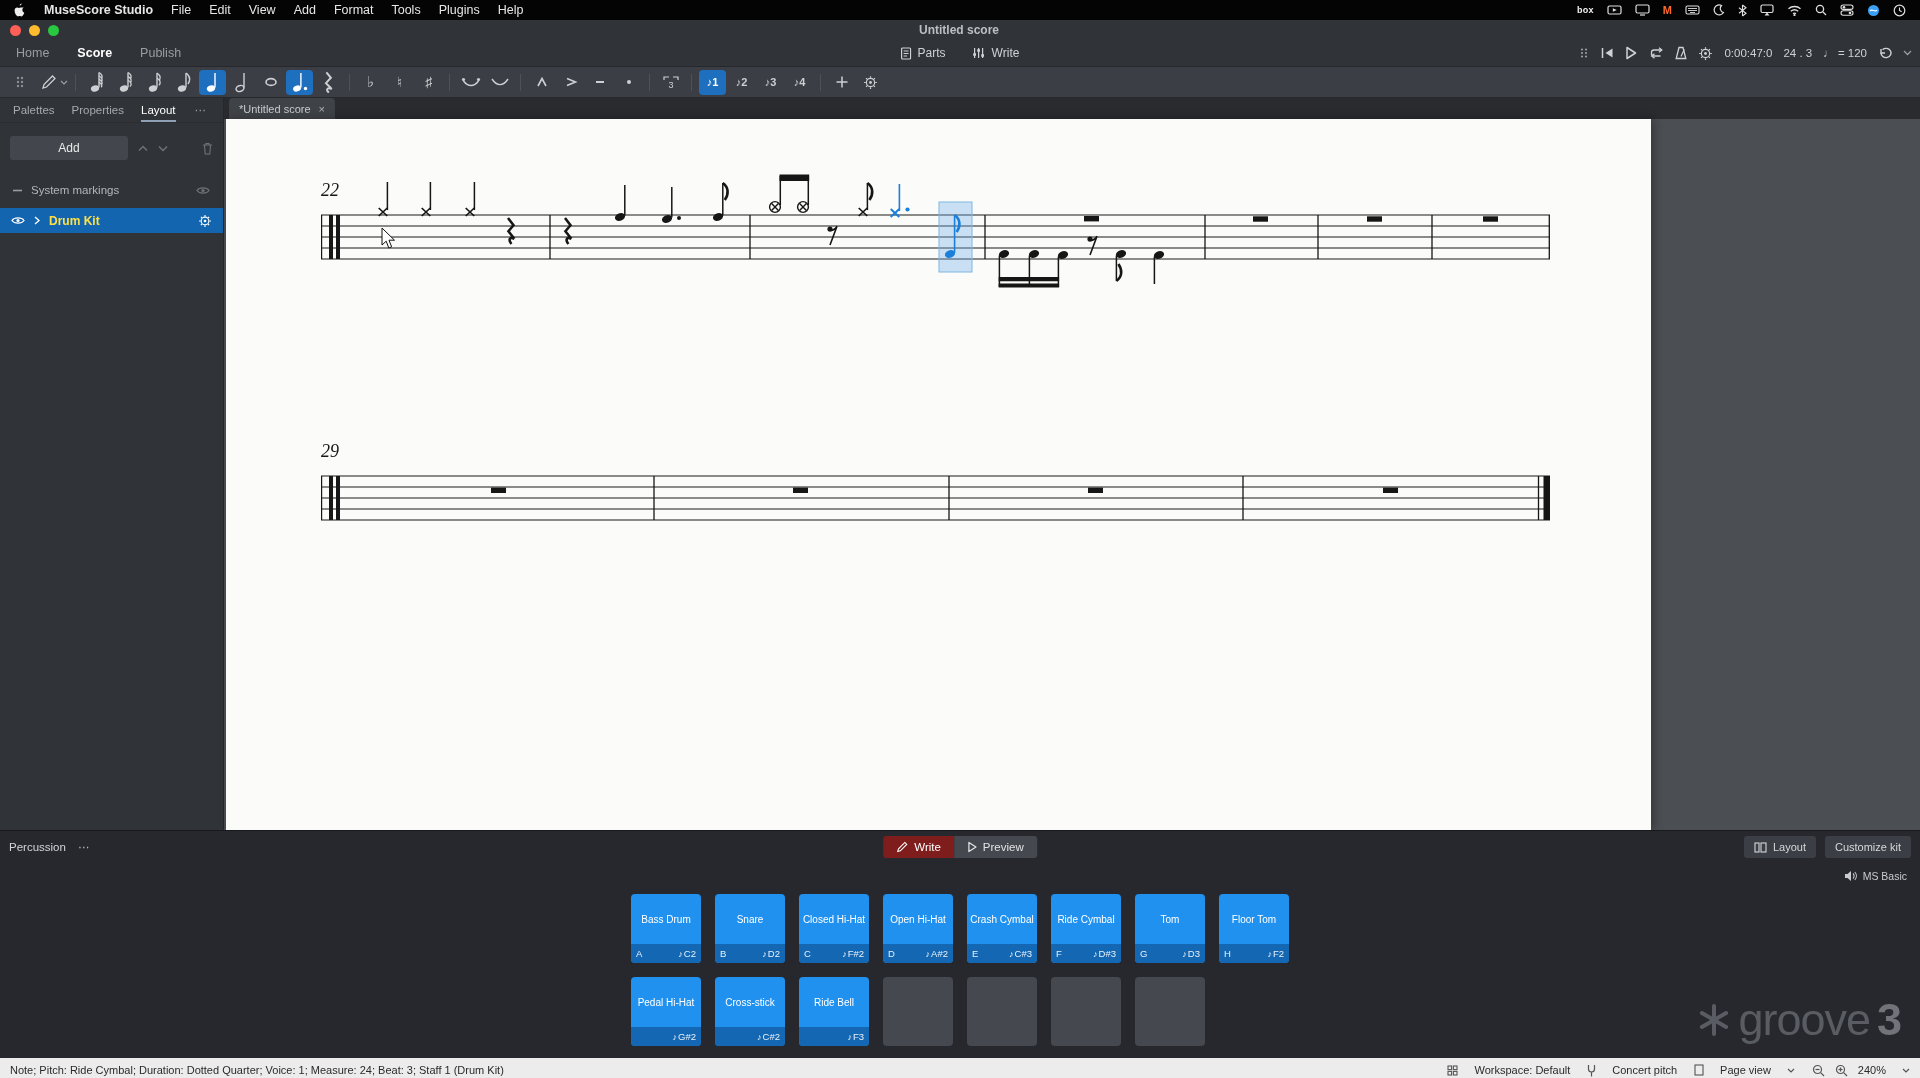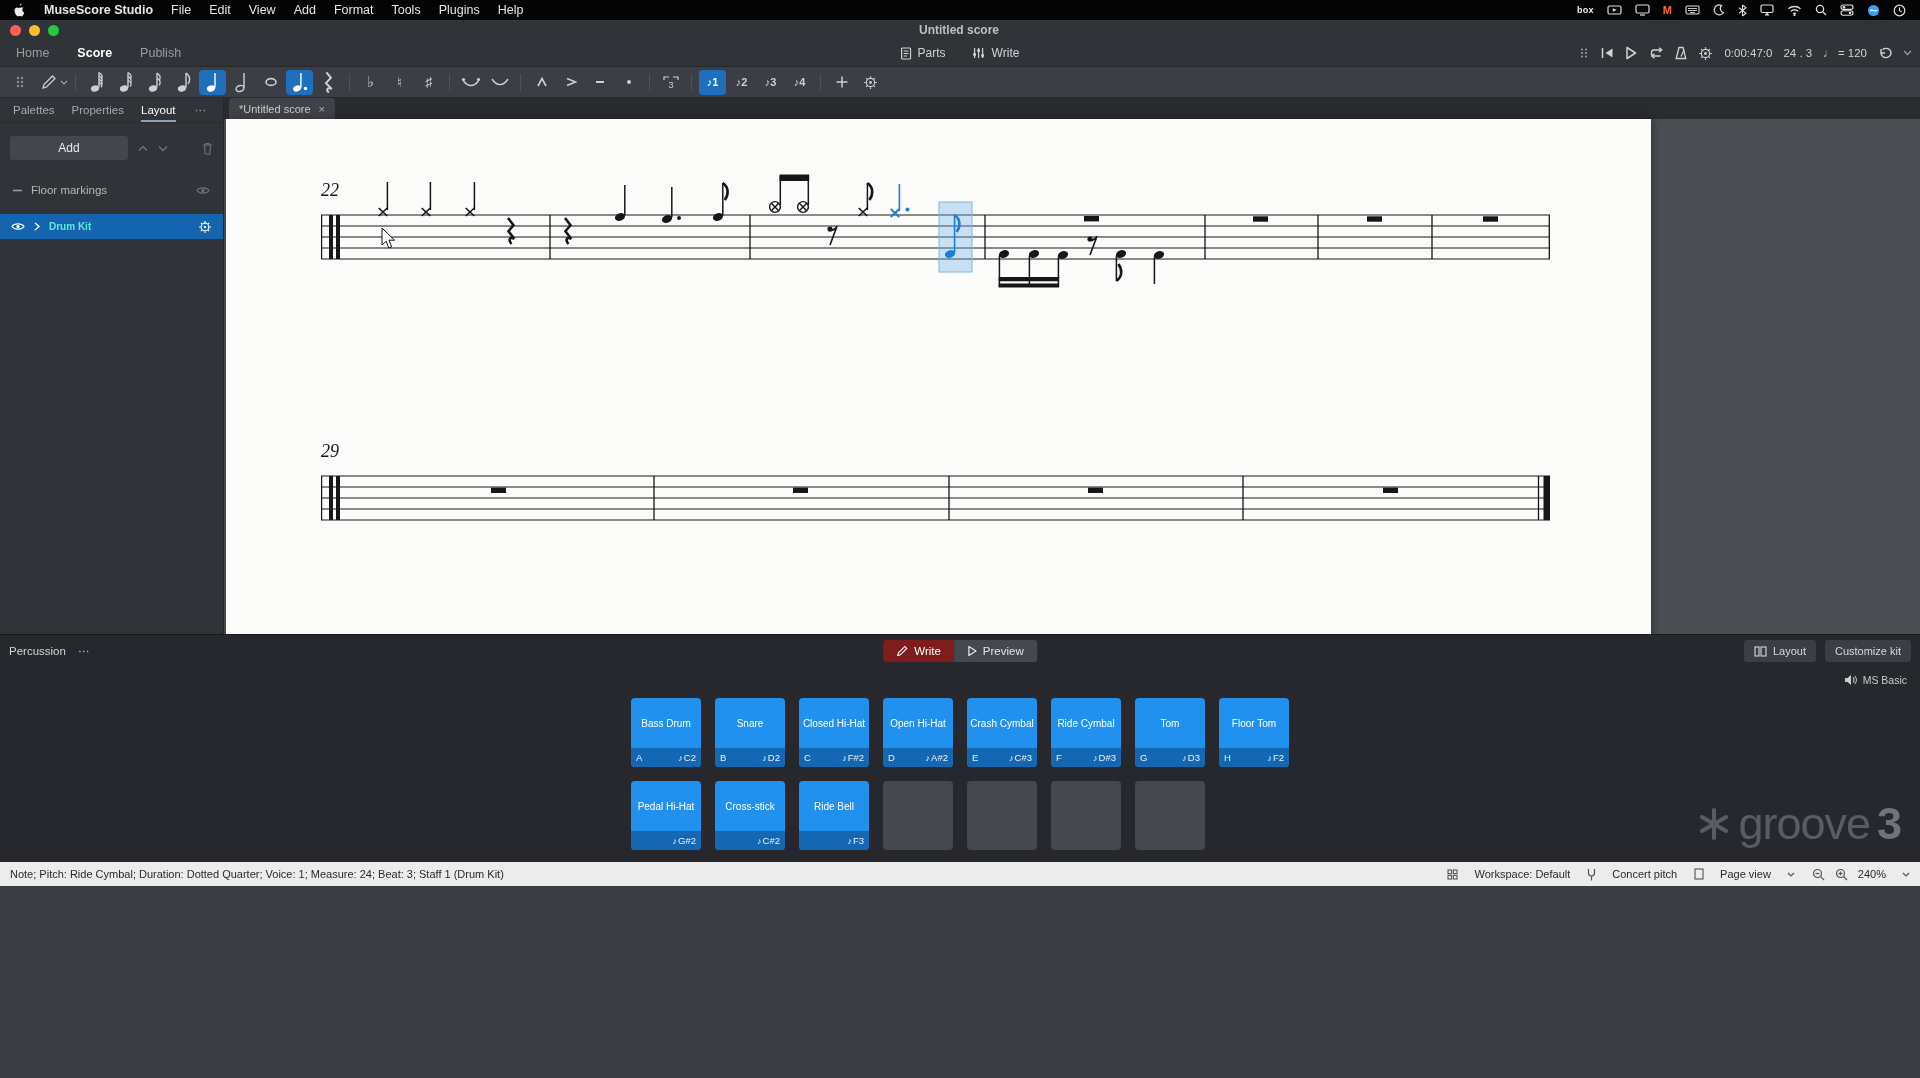--- a/index.html
+++ b/index.html
@@ -30,33 +30,33 @@
 .transport{position:absolute;right:8px;display:flex;align-items:center;gap:11px;font-size:11.5px;color:#cfd2d5}
 .tbtn-sm{display:flex;align-items:center;justify-content:center}
 
 .toolbar{height:31px;background:#3b3e44;display:flex;align-items:center;padding-left:6px;gap:2px;border-bottom:1px solid #26282c}
 .tbtn{width:27px;height:25px;border-radius:4px;display:flex;align-items:center;justify-content:center;color:#cdd0d3;background:transparent}
 .tbtn.active{background:#1e6fbe;color:#fff}
 .tbtn.voice{font-size:11px;font-weight:700}
 .tsep{width:1px;height:17px;background:#4e5157;margin:0 5px}
 .caret{display:flex;align-items:center;margin-left:-4px}
 
-.main{display:flex;height:536px}
+.main{display:flex;height:732px}
 .leftpanel{width:224px;background:#303338;border-right:1px solid #26282c;display:flex;flex-direction:column;font-size:11.5px}
 .ptabs{height:25px;display:flex;align-items:center;gap:17px;padding:0 13px;color:#a6a9ad;border-bottom:1px solid #2a2c30}
 .ptab{height:100%;display:flex;align-items:center}
 .ptab.active{color:#fff;box-shadow:inset 0 -2px 0 #8fa2b5}
 .pmore{margin-left:2px;color:#9a9da1;letter-spacing:1px}
 .addrow{display:flex;align-items:center;margin:13px 10px 0;gap:10px}
 .addbtn{width:118px;height:24px;background:#43474d;border-radius:3px;color:#e9eaeb;font-size:12px;display:flex;align-items:center;justify-content:center}
 .dimicon{opacity:.4;display:flex}
 .addrow .trash{margin-left:auto}
 .sysrow{margin-top:20px;height:20px;display:flex;align-items:center;padding:0 13px;color:#b4b7ba;gap:9px}
 .sysrow .dimicon{margin-left:auto}
-.drumrow{margin-top:14px;height:25px;background:#1465af;display:flex;align-items:center;padding:0 11px;gap:9px;color:#5eead4;font-size:10px;font-weight:700}
+.drumrow{margin-top:8px;height:25px;background:#1465af;display:flex;align-items:center;padding:0 11px;gap:9px;color:#fde047;font-size:12px;font-weight:700}
 .drumrow .gear{margin-left:auto;display:flex}
 
 .scorearea{flex:1;position:relative;background:#4b4e53}
 .doctabbar{height:21px;background:#292b2f;display:flex;align-items:flex-end;padding-left:5px}
 .doctab{height:21px;background:#3f4247;display:flex;align-items:center;gap:8px;padding:0 10px;font-size:11px;color:#c9ccce;border-radius:4px 4px 0 0}
 .doctab .x{font-size:11px;color:#b0b3b6}
 .page{position:absolute;left:2px;top:21px;width:1425px;height:711px;background:#fbfbf9;box-shadow:3px 0 9px rgba(0,0,0,.3)}
 
 .percussion{height:228px;background:#26282d;border-top:1px solid #17181b;position:relative;color:#d2d4d7}
 .perctitle{position:absolute;left:9px;top:9px;font-size:11.5px;display:flex;gap:12px;align-items:center}
@@ -453,21 +453,21 @@
             <path d="M1 3 H10 M4 3 V1.5 H7 V3 M2.5 3 L3.2 12 H7.8 L8.5 3" fill="none" stroke="#cfd2d5" stroke-width="1.1"></path>
           </svg>
         </span>
     </div>
     <div class="sysrow">
       <span>
           <svg width="9" height="3" viewBox="0 0 9 3">
             <line x1="0" y1="1.5" x2="9" y2="1.5" stroke="#9a9da1" stroke-width="1.6"></line>
           </svg>
         </span>
-      <span>Floor markings</span>
+      <span>System markings</span>
       <span class="dimicon">
           <svg width="14" height="9" viewBox="0 0 16 10">
             <path d="M1 5 C4 1 12 1 15 5 C12 9 4 9 1 5 Z" fill="none" stroke="#cfd2d5" stroke-width="1.2"></path>
             <circle cx="8" cy="5" r="1.8" fill="#cfd2d5"></circle>
           </svg>
         </span>
     </div>
     <div class="drumrow">
       <span>
           <svg width="14" height="9" viewBox="0 0 16 10">

